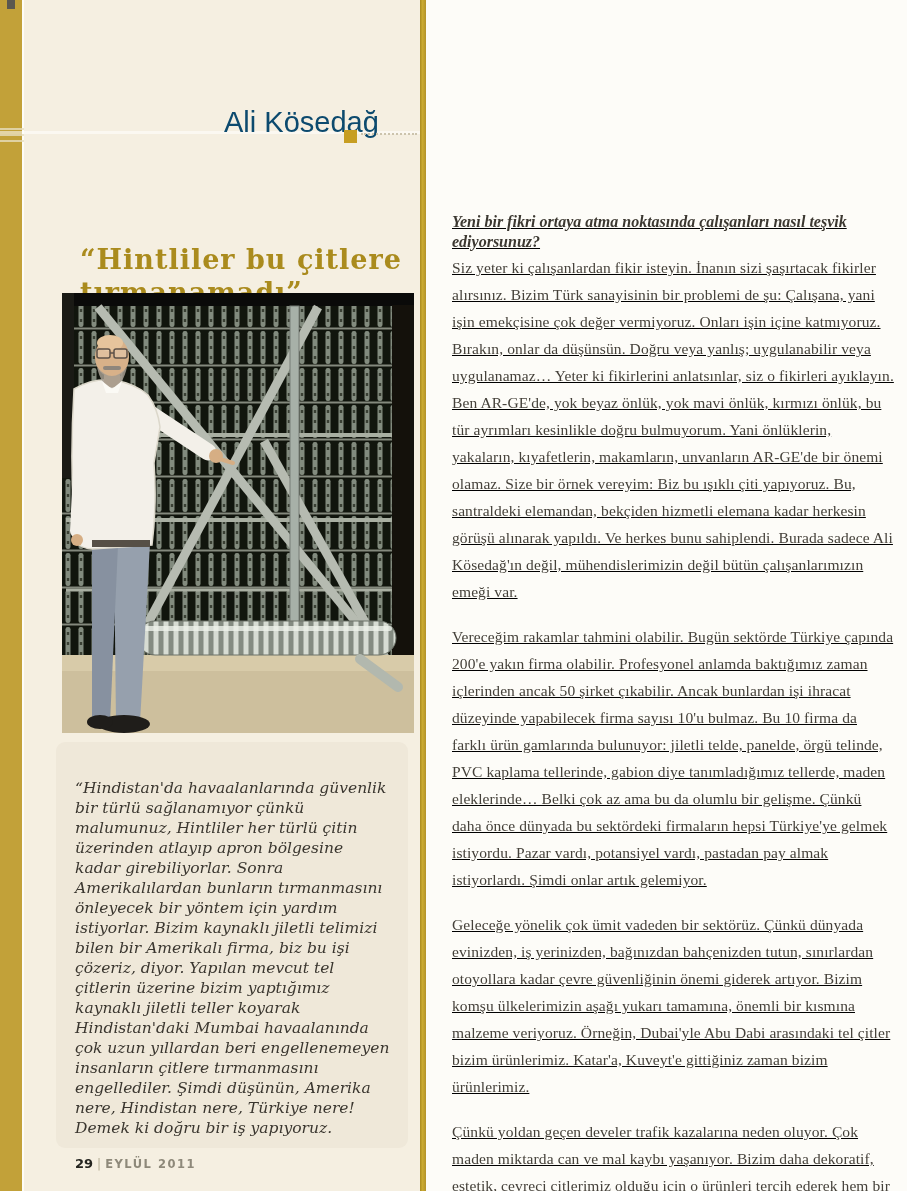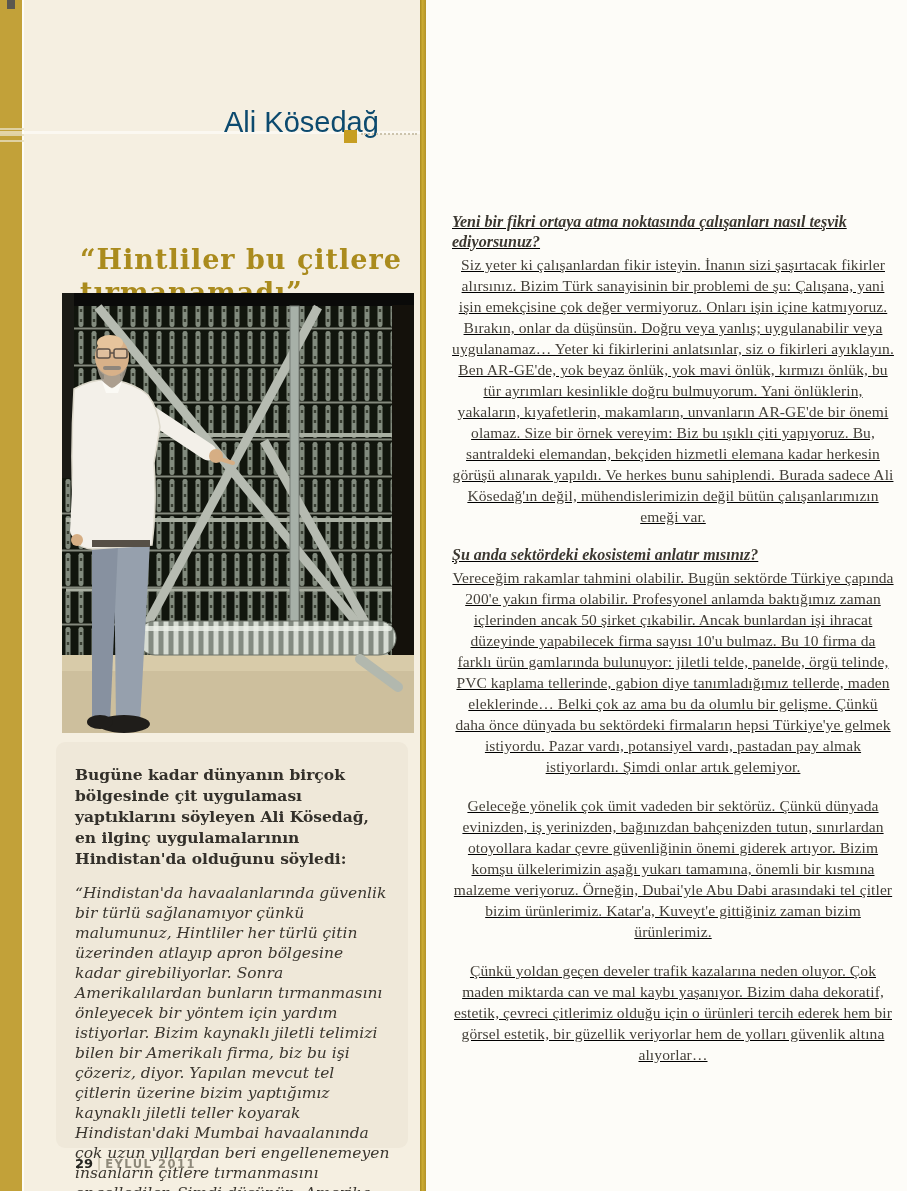--- a/index.html
+++ b/index.html
@@ -30,22 +30,22 @@
                border-radius:9px;box-sizing:border-box;padding:22px 17px 0 19px;}
   .caption-intro{margin:0;font-family:"DejaVu Serif",serif;font-weight:600;font-size:15.5px;
                  line-height:21px;color:#33302a;}
   .caption-quote{margin:14px 0 0 0;font-family:"DejaVu Serif",serif;font-style:italic;font-weight:500;
                  font-size:15.5px;line-height:20px;color:#3a362f;}
   
   .right-col{position:absolute;left:452px;top:212px;width:442px;text-decoration:underline;}
   .qa{margin:0 0 18px 0;}
   .q{margin:0 0 2px 0;font-family:"Liberation Serif",serif;font-style:italic;font-weight:bold;
      font-size:16px;line-height:20px;color:#3c3831;}
-  .a{margin:0;font-family:"Liberation Serif",serif;font-size:15.5px;line-height:21px;
-     color:#45413a;letter-spacing:.1px;text-align:center;}
+  .a{margin:0;font-family:"Liberation Serif",serif;font-size:15.5px;line-height:27px;
+     color:#45413a;letter-spacing:.1px;}
   
   .footer{position:absolute;left:75px;top:1156px;font-family:"DejaVu Sans",sans-serif;font-size:12px;}
   .footer .num{font-weight:bold;color:#24241f;font-size:13px;}
   .footer .sep{color:#b5ad95;padding:0 4px;font-weight:normal;}
   .footer .issue{font-weight:bold;letter-spacing:1.5px;color:#8e897a;font-size:11.5px;}
 </style>
 </head>
 <body>
 
 <div class="page">
@@ -126,31 +126,29 @@
       <path d="M 35,74 Q 50,92 65,74 Q 61,93 50,95 Q 39,93 35,74 Z" fill="#a59c91" opacity="0.85"></path>
       <rect x="41" y="73" width="18" height="4" rx="2" fill="#8f867c"></rect>
       <rect x="35" y="56" width="13" height="9" rx="2" fill="rgba(255,255,255,0.18)" stroke="#5d5148" stroke-width="1.5"></rect>
       <rect x="52" y="56" width="13" height="9" rx="2" fill="rgba(255,255,255,0.18)" stroke="#5d5148" stroke-width="1.5"></rect>
       <line x1="48" y1="60" x2="52" y2="60" stroke="#5d5148" stroke-width="1.5"></line>
       <path d="M 40,88 L 50,96 L 60,88 L 56,100 L 44,100 Z" fill="#fbfaf5"></path>
     </svg>
   </figure>
 
   <div class="caption-box">
-    <p class="caption-intro">Bugüne kadar dünyanın birçok bölgesinde çit uygulaması yaptıklarını söyleyen Ali Kösedağ, en ilginç uygulamalarının Hindistan'da olduğunu söyledi:</p>
     <p class="caption-quote">“Hindistan'da havaalanlarında güvenlik bir türlü sağlanamıyor çünkü malumunuz, Hintliler her türlü çitin üzerinden atlayıp apron bölgesine kadar girebiliyorlar. Sonra Amerikalılardan bunların tırmanmasını önleyecek bir yöntem için yardım istiyorlar. Bizim kaynaklı jiletli telimizi bilen bir Amerikalı firma, biz bu işi çözeriz, diyor. Yapılan mevcut tel çitlerin üzerine bizim yaptığımız kaynaklı jiletli teller koyarak Hindistan'daki Mumbai havaalanında çok uzun yıllardan beri engellenemeyen insanların çitlere tırmanmasını engellediler. Şimdi düşünün, Amerika nere, Hindistan nere, Türkiye nere! Demek ki doğru bir iş yapıyoruz.</p>
   </div>
 
   <div class="right-col">
     <div class="qa">
       <p class="q">Yeni bir fikri ortaya atma noktasında çalışanları nasıl teşvik ediyorsunuz?</p>
       <p class="a">Siz yeter ki çalışanlardan fikir isteyin. İnanın sizi şaşırtacak fikirler alırsınız. Bizim Türk sanayisinin bir problemi de şu: Çalışana, yani işin emekçisine çok değer vermiyoruz. Onları işin içine katmıyoruz. Bırakın, onlar da düşünsün. Doğru veya yanlış; uygulanabilir veya uygulanamaz… Yeter ki fikirlerini anlatsınlar, siz o fikirleri ayıklayın. Ben AR-GE'de, yok beyaz önlük, yok mavi önlük, kırmızı önlük, bu tür ayrımları kesinlikle doğru bulmuyorum. Yani önlüklerin, yakaların, kıyafetlerin, makamların, unvanların AR-GE'de bir önemi olamaz. Size bir örnek vereyim: Biz bu ışıklı çiti yapıyoruz. Bu, santraldeki elemandan, bekçiden hizmetli elemana kadar herkesin görüşü alınarak yapıldı. Ve herkes bunu sahiplendi. Burada sadece Ali Kösedağ'ın değil, mühendislerimizin değil bütün çalışanlarımızın emeği var.</p>
     </div>
     <div class="qa">
-      <p class="q">Şu anda sektördeki ekosistemi anlatır mısınız?</p>
       <p class="a">Vereceğim rakamlar tahmini olabilir. Bugün sektörde Türkiye çapında 200'e yakın firma olabilir. Profesyonel anlamda baktığımız zaman içlerinden ancak 50 şirket çıkabilir. Ancak bunlardan işi ihracat düzeyinde yapabilecek firma sayısı 10'u bulmaz. Bu 10 firma da farklı ürün gamlarında bulunuyor: jiletli telde, panelde, örgü telinde, PVC kaplama tellerinde, gabion diye tanımladığımız tellerde, maden eleklerinde… Belki çok az ama bu da olumlu bir gelişme. Çünkü daha önce dünyada bu sektördeki firmaların hepsi Türkiye'ye gelmek istiyordu. Pazar vardı, potansiyel vardı, pastadan pay almak istiyorlardı. Şimdi onlar artık gelemiyor.</p>
     </div>
     <div class="qa">
       <p class="a">Geleceğe yönelik çok ümit vadeden bir sektörüz. Çünkü dünyada evinizden, iş yerinizden, bağınızdan bahçenizden tutun, sınırlardan otoyollara kadar çevre güvenliğinin önemi giderek artıyor. Bizim komşu ülkelerimizin aşağı yukarı tamamına, önemli bir kısmına malzeme veriyoruz. Örneğin, Dubai'yle Abu Dabi arasındaki tel çitler bizim ürünlerimiz. Katar'a, Kuveyt'e gittiğiniz zaman bizim ürünlerimiz.</p>
     </div>
     <div class="qa">
       <p class="a">Çünkü yoldan geçen develer trafik kazalarına neden oluyor. Çok maden miktarda can ve mal kaybı yaşanıyor. Bizim daha dekoratif, estetik, çevreci çitlerimiz olduğu için o ürünleri tercih ederek hem bir görsel estetik, bir güzellik veriyorlar hem de yolları güvenlik altına alıyorlar…</p>
     </div>
   </div>
 

